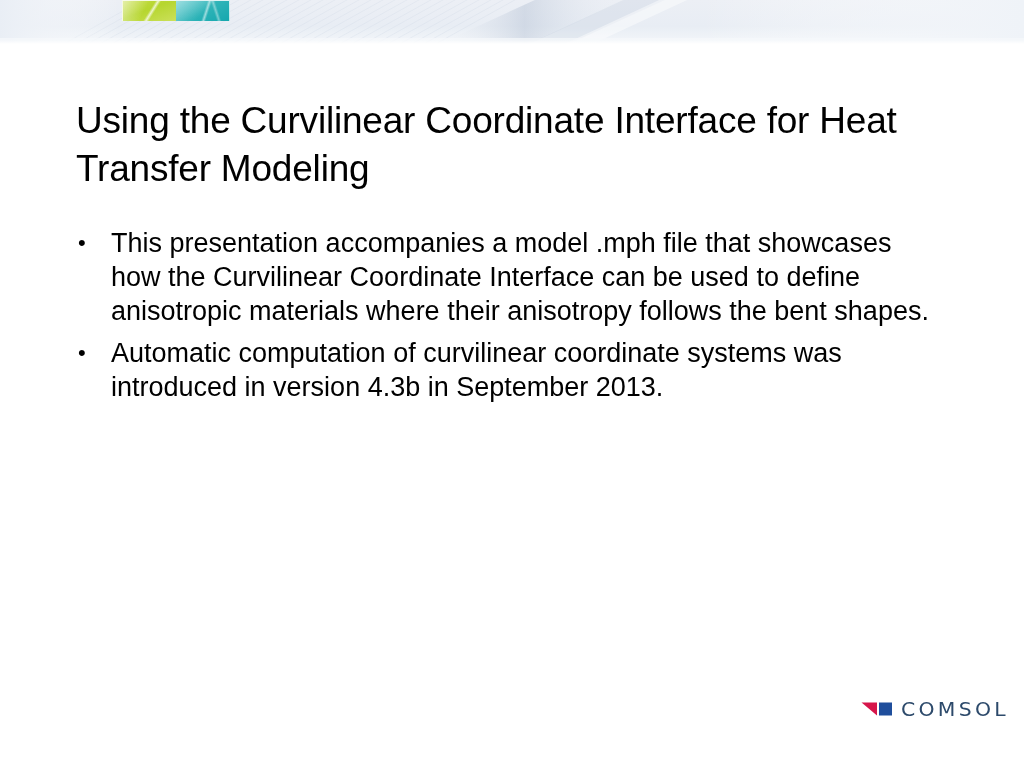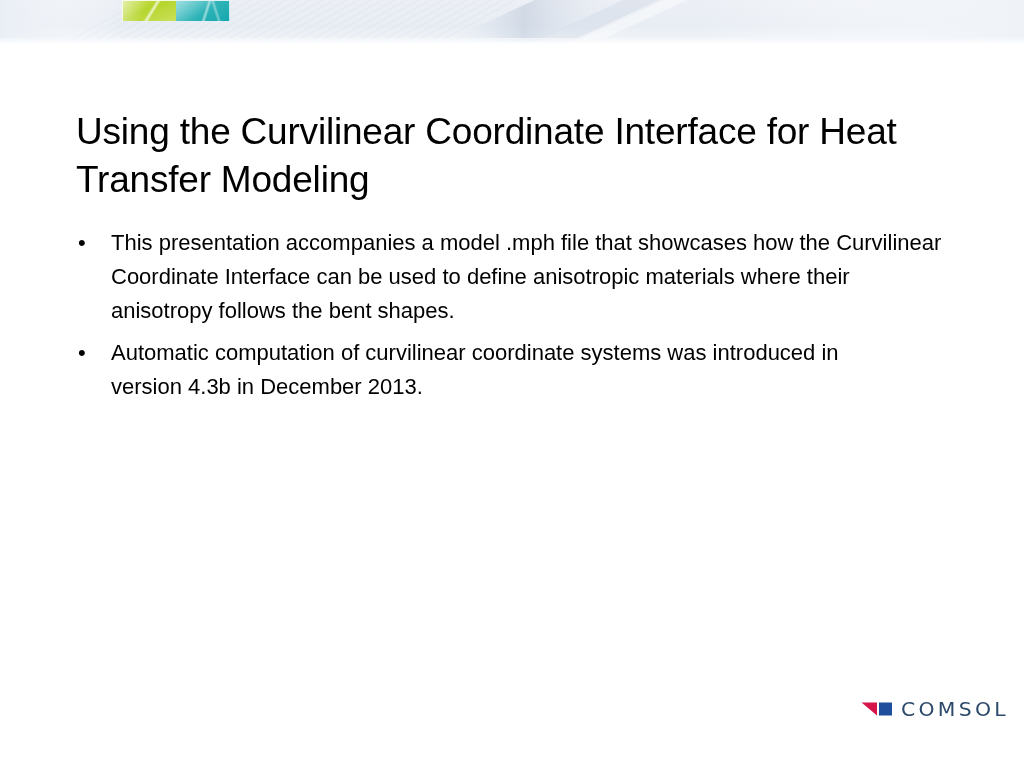--- a/index.html
+++ b/index.html
@@ -96,21 +96,21 @@
     height: 220%;
     background:
       linear-gradient(108deg, rgba(255,255,255,0) 40%, rgba(255,255,255,0.55) 43%, rgba(255,255,255,0) 46%),
       linear-gradient(72deg, rgba(255,255,255,0) 52%, rgba(255,255,255,0.40) 55%, rgba(255,255,255,0) 58%);
   }
 
   
   .title {
     position: absolute;
     left: 76px;
-    top: 83px;
+    top: 72px;
     width: 890px;
     font-size: 37px;
     line-height: 48px;
     font-weight: 400;
     color: #000000;
     letter-spacing: -0.2px;
     white-space: pre-line;
   }
 
   
@@ -130,21 +130,21 @@
     flex: 0 0 35px;
     font-size: 22px;
     line-height: 34px;
     color: #000000;
     text-align: left;
     padding-left: 2px;
     box-sizing: border-box;
   }
   .bullet-text {
     flex: 1 1 auto;
-    font-size: 22px;
+    font-size: 27px;
     line-height: 34px;
     color: #000000;
     max-width: 832px;
   }
   .bullet-row.b1 .bullet-text { max-width: 832px; }
   .bullet-row.b2 .bullet-text { max-width: 790px; }
 
   
   .logo {
     position: absolute;
@@ -257,21 +257,21 @@
 
   <div class="body">
 
     <div class="bullet-row b1">
       <span class="bullet-marker">•</span>
       <span class="bullet-text">This presentation accompanies a model .mph file that showcases how the Curvilinear Coordinate Interface can be used to define anisotropic materials where their anisotropy follows the bent shapes.</span>
     </div>
 
     <div class="bullet-row b2">
       <span class="bullet-marker">•</span>
-      <span class="bullet-text">Automatic computation of curvilinear coordinate systems was introduced in version 4.3b in December 2013.</span>
+      <span class="bullet-text">Automatic computation of curvilinear coordinate systems was introduced in version 4.3b in September 2013.</span>
     </div>
 
   </div>
 
   <div class="logo">
     <svg class="logo-mark" viewBox="0 0 32 16">
       <polygon points="0.5,1.5 16,1.5 16,14.5" fill="#d6164b"></polygon>
       <rect x="18" y="1.5" width="13" height="13" fill="#1f4e9c"></rect>
     </svg>
     <span class="logo-word">COMSOL</span>

